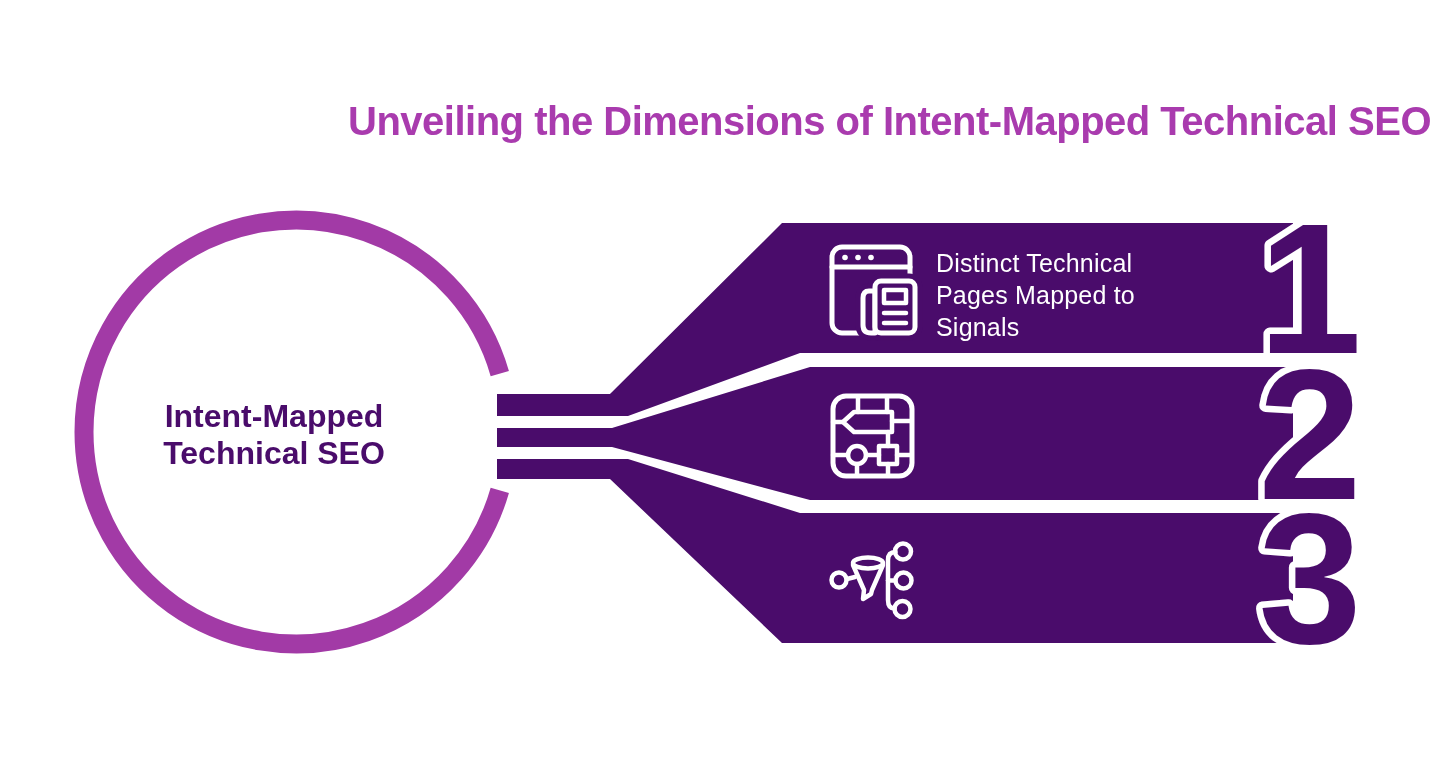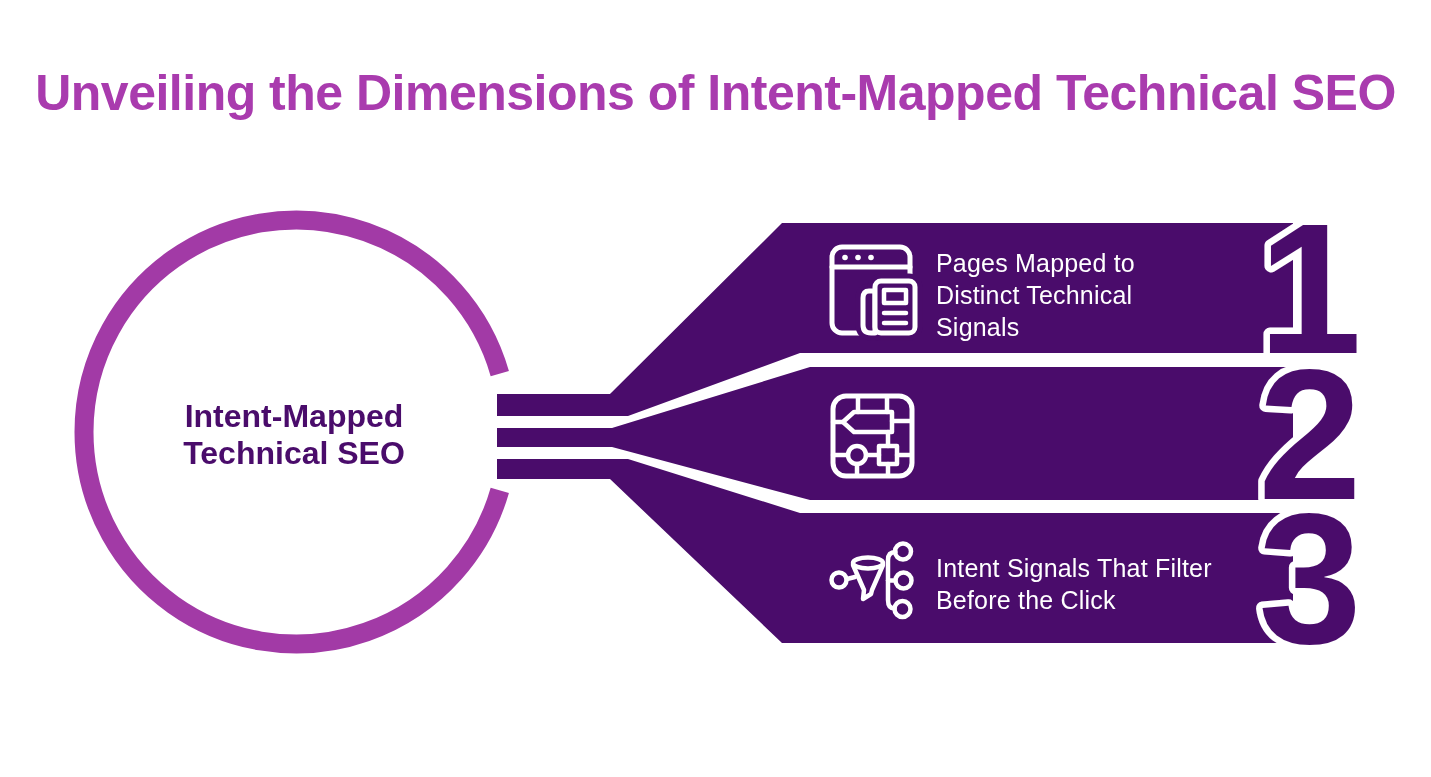--- a/index.html
+++ b/index.html
@@ -6,26 +6,26 @@
     --deep-purple:#4A0C6B;
     --magenta-purple:#A23AA6;
     --title-purple:#A93BAE;
     --white:#FFFFFF;
   }
   *{margin:0;padding:0;box-sizing:border-box;}
   body{background:#fff;font-family:"Liberation Sans", sans-serif;}
   .stage{position:relative;width:1431px;height:777px;background:#fff;overflow:hidden;}
   .stage > svg{position:absolute;left:0;top:0;}
   .title{
-    position:absolute;left:0;right:0;top:72px;text-align:center;
-    font-size:50px;font-weight:700;letter-spacing:-0.5px;line-height:42px;
+    position:absolute;left:0;right:0;top:100px;text-align:right;
+    font-size:40px;font-weight:700;letter-spacing:-0.5px;line-height:42px;
     color:var(--title-purple);
   }
   .circle-label{
-    position:absolute;left:144px;top:398px;width:300px;text-align:center;
+    position:absolute;left:124px;top:398px;width:300px;text-align:center;
     font-size:32px;font-weight:700;line-height:37px;color:var(--deep-purple);
   }
   .banner-text{
     position:absolute;left:936px;color:var(--white);
     font-size:25px;font-weight:500;line-height:32px;letter-spacing:0.2px;
   }
   .banner-text .line{display:block;}
   .bt-1{top:247px;}
   .bt-2{top:407px;}
   .bt-3{top:552px;}
@@ -107,24 +107,20 @@
   </svg>
 
   <h1 class="title">Unveiling the Dimensions of Intent-Mapped Technical SEO</h1>
 
   <div class="circle-label">
     <span class="line">Intent-Mapped</span>
     <span class="line">Technical SEO</span>
   </div>
 
   <div class="banner-text bt-1">
+    <span class="line">Distinct Technical</span>
     <span class="line">Pages Mapped to</span>
-    <span class="line">Distinct Technical</span>
     <span class="line">Signals</span>
   </div>
 
 
-  <div class="banner-text bt-3">
-    <span class="line">Intent Signals That Filter</span>
-    <span class="line">Before the Click</span>
-  </div>
 
 </div>
 
 </body></html>

